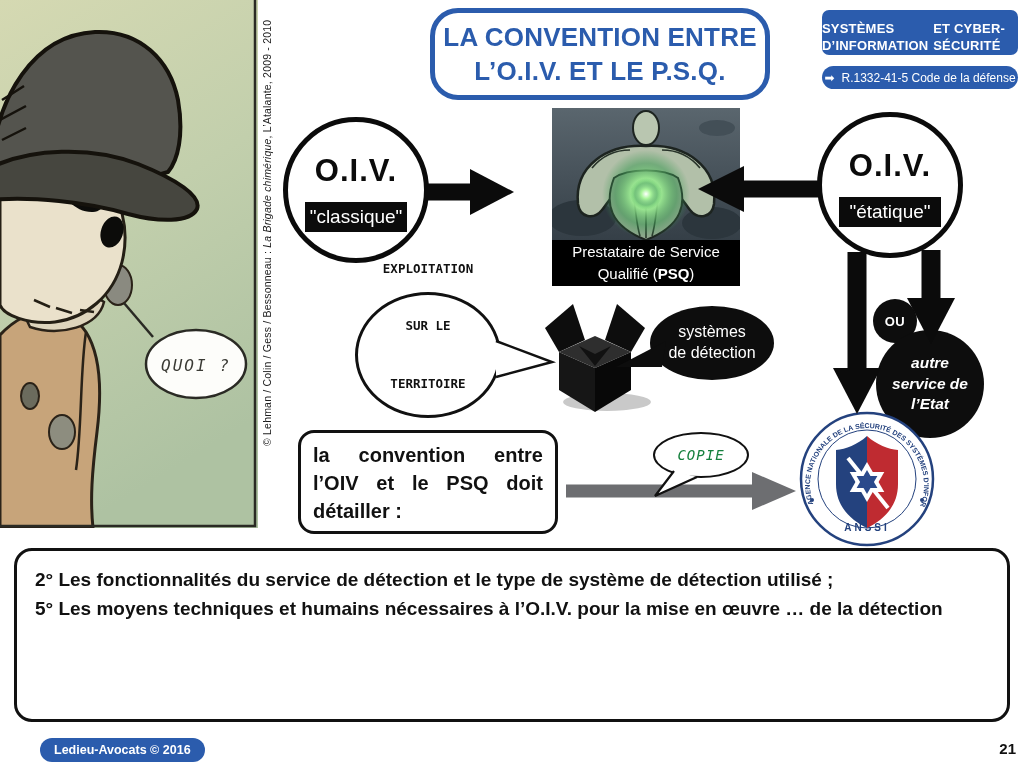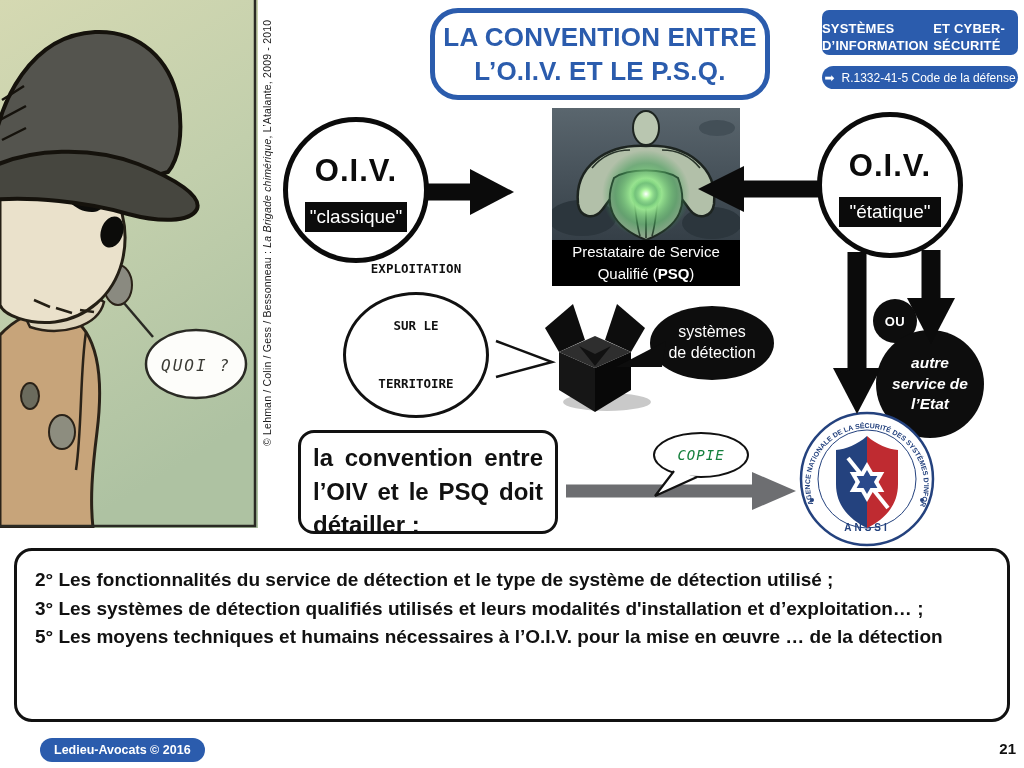--- a/index.html
+++ b/index.html
@@ -37,42 +37,42 @@
   .oiv .sub{position:absolute;top:80px;left:17px;right:17px;background:#0b0b0b;color:#fff;
     text-align:center;font-size:19px;padding:4px 0;}
 
   
   .psq{position:absolute;left:512px;top:108px;width:188px;height:178px;background:#000;margin-left:40px;}
   .psq-caption{position:absolute;left:0;bottom:0;width:100%;height:46px;background:#000;
     color:#fff;text-align:center;font-size:15px;line-height:1.45;padding-top:1px;box-sizing:border-box;}
   .psq-caption b{font-weight:bold;}
 
   
-  .explo{position:absolute;left:343px;top:292px;width:146px;height:126px;border:3px solid #111;
+  .explo{position:absolute;left:355px;top:292px;width:146px;height:126px;border:3px solid #111;
     border-radius:50%;background:#fff;display:flex;flex-direction:column;justify-content:center;
     align-items:center;box-sizing:border-box;font-family:"DejaVu Sans Mono",monospace;
     font-weight:bold;font-size:12.5px;line-height:1.25;color:#111;text-align:center;gap:42px;}
   .detect{position:absolute;left:650px;top:306px;width:124px;height:74px;background:#0d0d0d;
     border-radius:50%;display:flex;flex-direction:column;justify-content:center;align-items:center;
     color:#fff;font-size:16px;line-height:1.3;text-align:center;}
   .ou{position:absolute;left:873px;top:299px;width:44px;height:44px;background:#0d0d0d;
     border-radius:50%;display:flex;justify-content:center;align-items:center;color:#fff;
     font-size:13px;font-weight:bold;letter-spacing:.5px;}
   .autre{position:absolute;left:876px;top:330px;width:108px;height:108px;background:#0d0d0d;
     border-radius:50%;display:flex;flex-direction:column;justify-content:center;align-items:center;
     color:#fff;font-size:15.5px;font-weight:bold;font-style:italic;line-height:1.35;text-align:center;}
   .copie{position:absolute;left:653px;top:432px;width:96px;height:46px;background:#fff;
     border:2.5px solid #111;border-radius:50%;display:flex;justify-content:center;align-items:center;
     font-family:"DejaVu Sans Mono",monospace;font-style:italic;font-size:14px;color:#15803d;
     box-sizing:border-box;letter-spacing:1px;}
 
   
   .conv{position:absolute;left:298px;top:430px;width:260px;height:104px;border:3.5px solid #111;
     border-radius:16px;background:#fff;box-sizing:border-box;padding:8px 12px;}
-  .conv .txt{font-weight:bold;font-size:24px;line-height:1.4;text-align:justify;color:#111;}
+  .conv .txt{font-weight:bold;font-size:20px;line-height:1.4;text-align:justify;color:#111;}
 
   
   .bottom-box{position:absolute;left:14px;top:548px;width:996px;height:174px;border:3px solid #111;
     border-radius:18px;background:#fff;box-sizing:border-box;padding:15px 18px 0 18px;}
   .bottom-box p{margin:0;font-weight:bold;font-size:19px;line-height:1.5;color:#111;text-align:justify;}
 
   
   .footer-badge{position:absolute;left:8px;top:738px;background:#2b5cad;color:#fff;
     font-weight:bold;font-size:12.5px;padding:5px 14px;border-radius:13px;margin-left:32px;}
   .page-num{position:absolute;right:8px;top:740px;font-weight:bold;font-size:15px;color:#111;}
@@ -233,21 +233,20 @@
     <path d="M69,26 C79,35 90,39 100,40 L100,74 C100,97 85,110 69,118 Z" fill="#bf2b31"></path>
     <path d="M50,48 L90,98" stroke="#ffffff" stroke-width="4"></path>
     <polygon points="69,52 86.3,82 51.7,82" fill="#ffffff"></polygon>
     <polygon points="69,92 86.3,62 51.7,62" fill="#ffffff"></polygon>
     <polygon points="69,60 79.4,78 58.6,78" fill="#2b4a8c"></polygon>
     <polygon points="69,84 79.4,66 58.6,66" fill="#2b4a8c"></polygon>
   </svg>
 
   <div class="bottom-box">
     <p>2° Les fonctionnalités du service de détection et le type de système de détection utilisé ;</p>
-    <p>3° Les systèmes de détection qualifiés utilisés et leurs modalités d'installation et d’exploitation… ;</p>
     <p>5° Les moyens techniques et humains nécessaires à l’O.I.V. pour la mise en œuvre … de la détection</p>
   </div>
 
   <div class="footer-badge">Ledieu-Avocats © 2016</div>
   <div class="page-num">21</div>
 
   <svg class="overlay" viewBox="0 0 1024 768">
 
     <g>
       <line x1="428" y1="192" x2="472" y2="192" stroke="#0b0b0b" stroke-width="17"></line>

